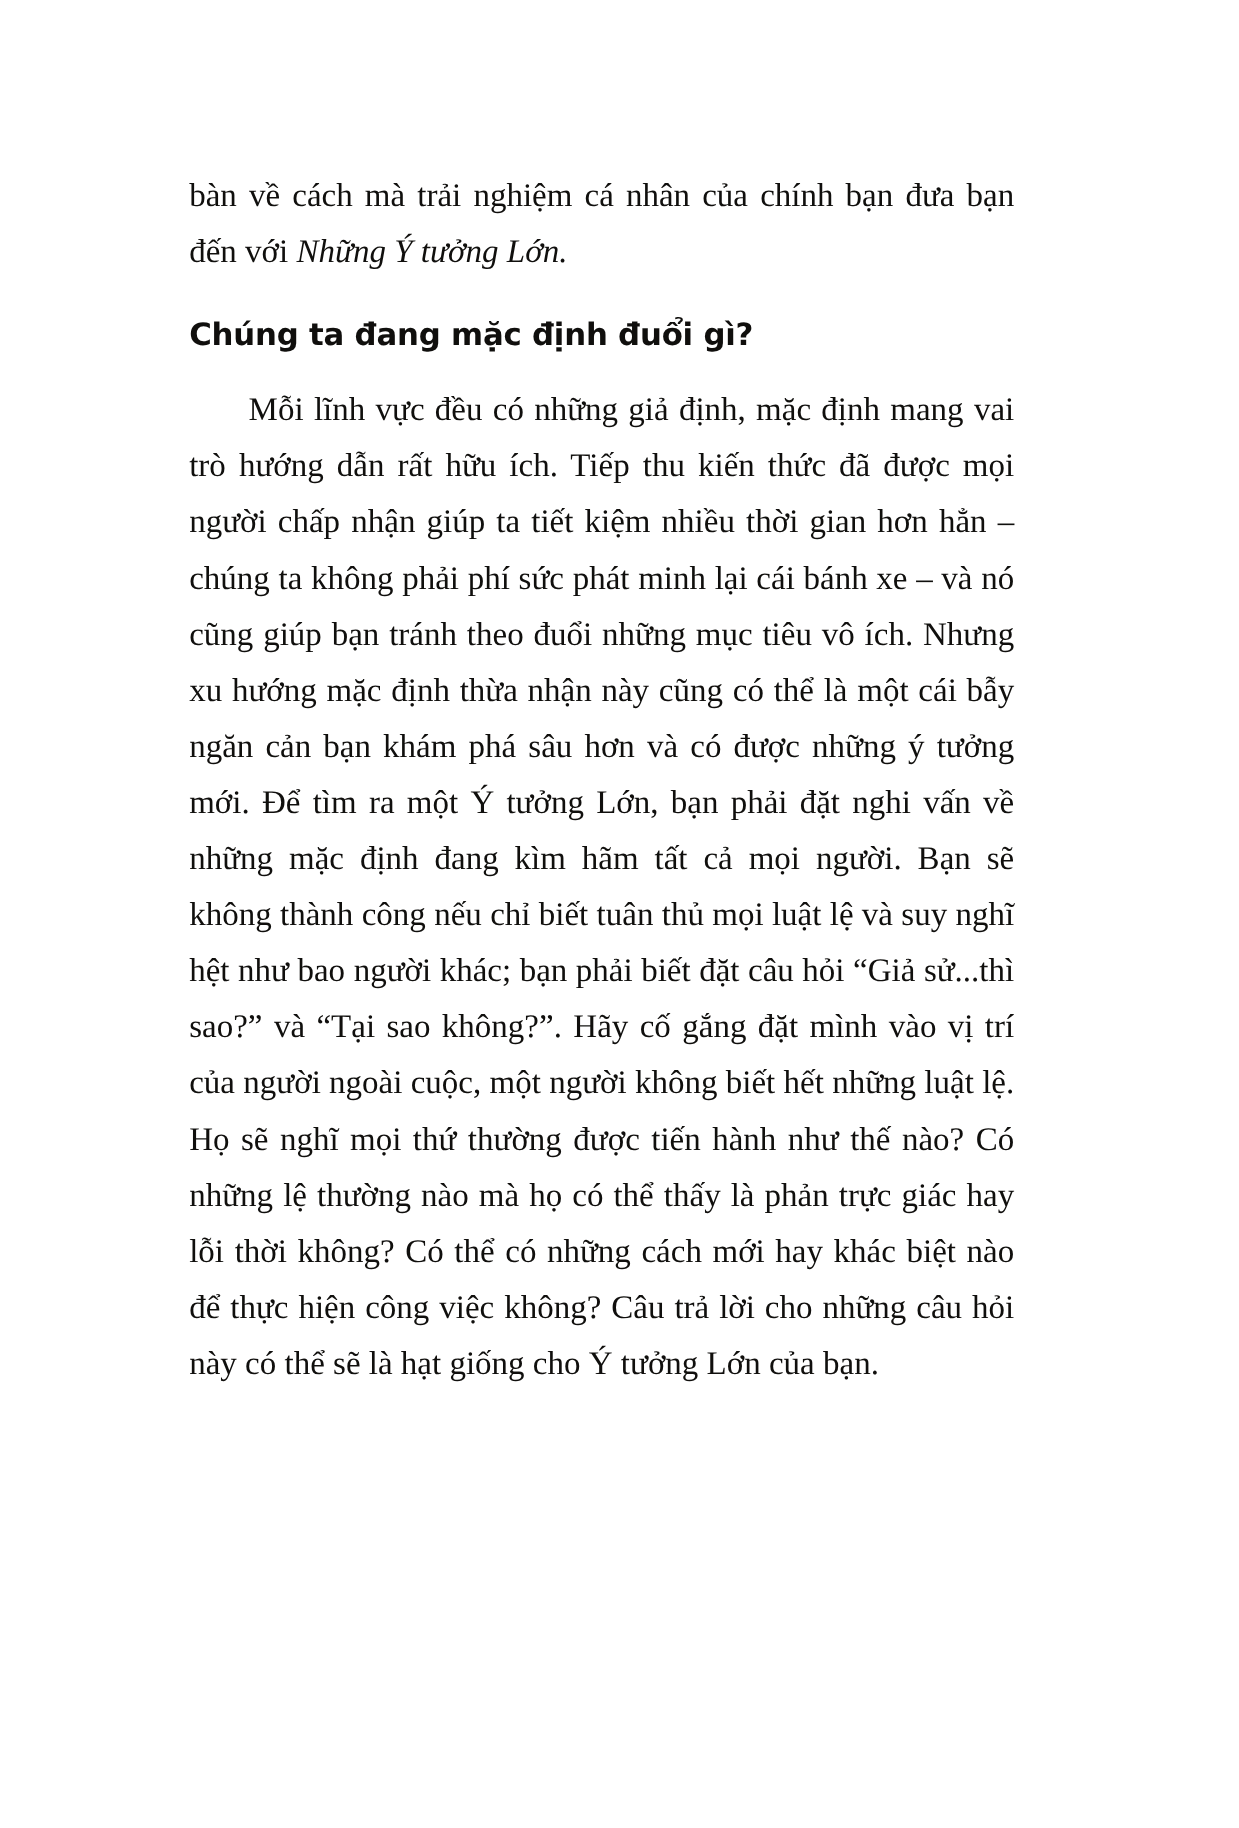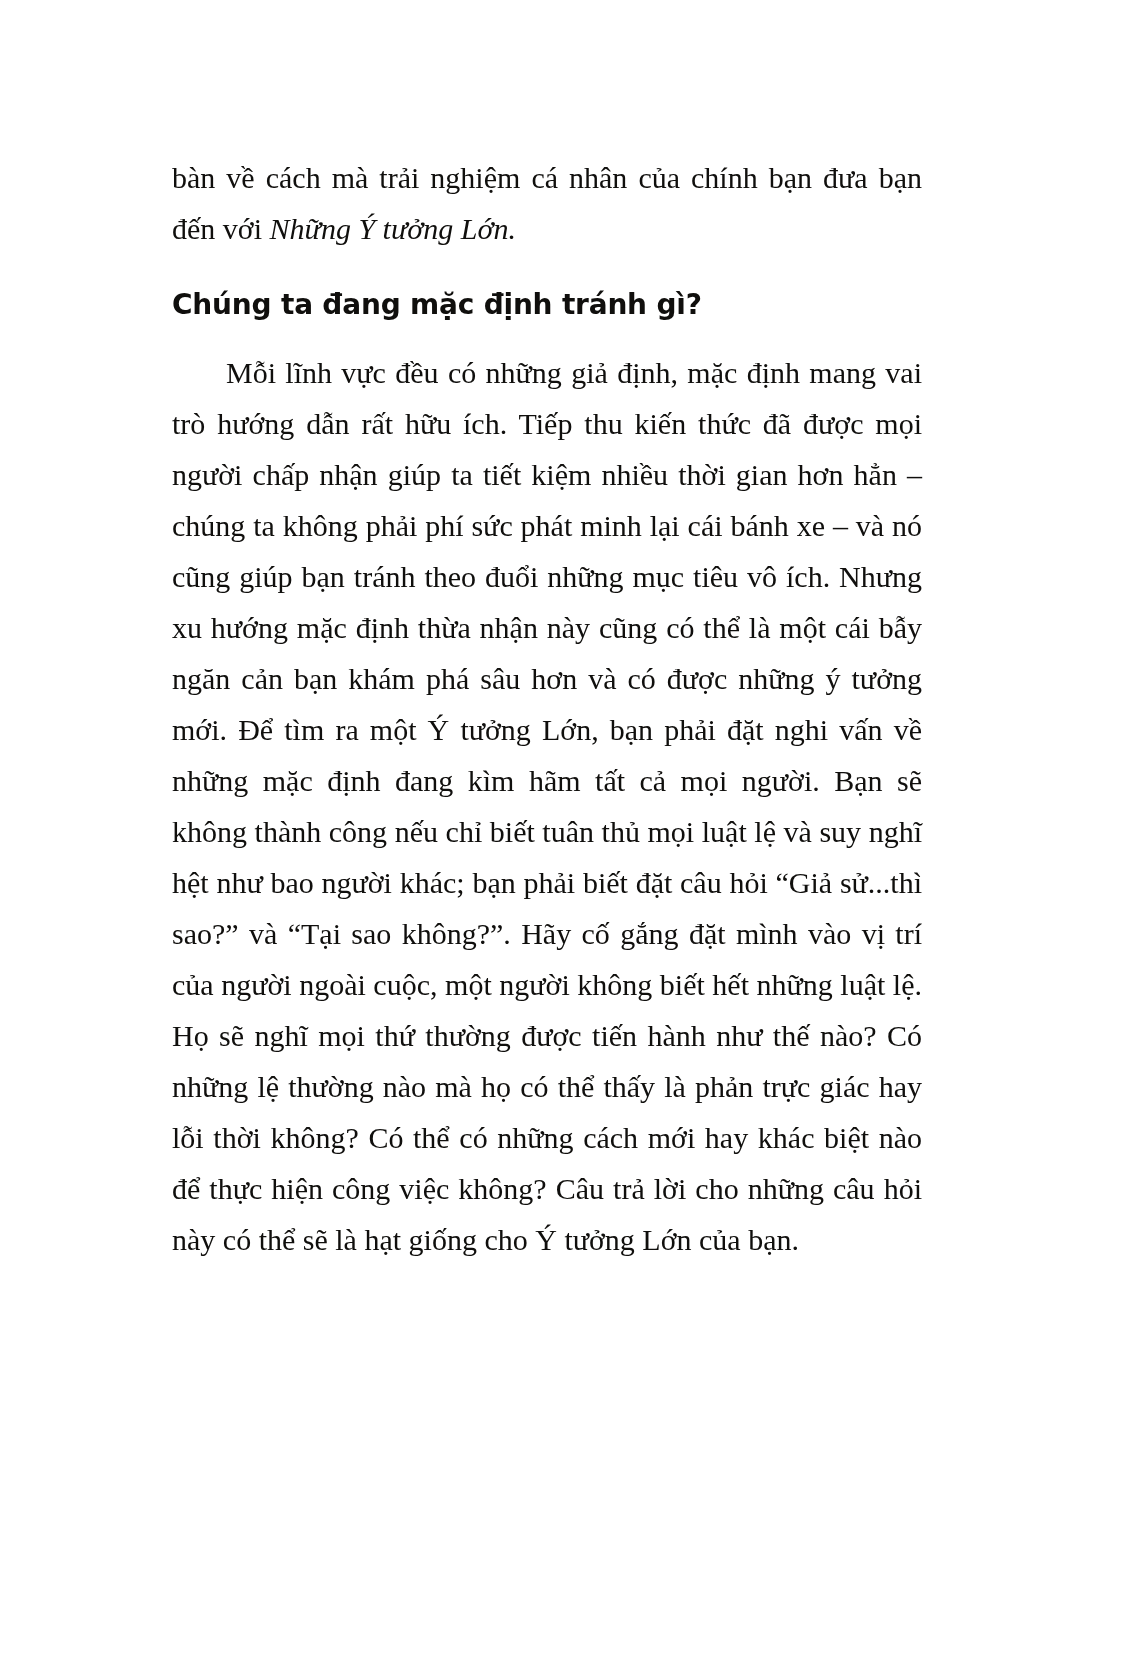--- a/index.html
+++ b/index.html
@@ -103,21 +103,21 @@
 </style>
 </head>
 <body>
 
 <div class="page">
 
   <div class="content">
 
     <p class="para first-cont"><span>bàn về cách mà trải nghiệm cá nhân của chính bạn đưa bạn đến với </span><em>Những Ý tưởng Lớn.</em></p>
 
-    <h2 class="heading">Chúng ta đang mặc định tránh gì?</h2>
+    <h2 class="heading">Chúng ta đang mặc định đuổi gì?</h2>
 
     <p class="para indent">Mỗi lĩnh vực đều có những giả định, mặc định mang vai trò hướng dẫn rất hữu ích. Tiếp thu kiến thức đã được mọi người chấp nhận giúp ta tiết kiệm nhiều thời gian hơn hẳn – chúng ta không phải phí sức phát minh lại cái bánh xe – và nó cũng giúp bạn tránh theo đuổi những mục tiêu vô ích. Nhưng xu hướng mặc định thừa nhận này cũng có thể là một cái bẫy ngăn cản bạn khám phá sâu hơn và có được những ý tưởng mới. Để tìm ra một Ý tưởng Lớn, bạn phải đặt nghi vấn về những mặc định đang kìm hãm tất cả mọi người. Bạn sẽ không thành công nếu chỉ biết tuân thủ mọi luật lệ và suy nghĩ hệt như bao người khác; bạn phải biết đặt câu hỏi “Giả sử...thì sao?” và “Tại sao không?”. Hãy cố gắng đặt mình vào vị trí của người ngoài cuộc, một người không biết hết những luật lệ. Họ sẽ nghĩ mọi thứ thường được tiến hành như thế nào? Có những lệ thường nào mà họ có thể thấy là phản trực giác hay lỗi thời không? Có thể có những cách mới hay khác biệt nào để thực hiện công việc không? Câu trả lời cho những câu hỏi này có thể sẽ là hạt giống cho Ý tưởng Lớn của bạn.</p>
 
     <div class="gap"></div>
 
 
   </div>
 
   <div class="footer">
     <div class="footer-rule"></div>

